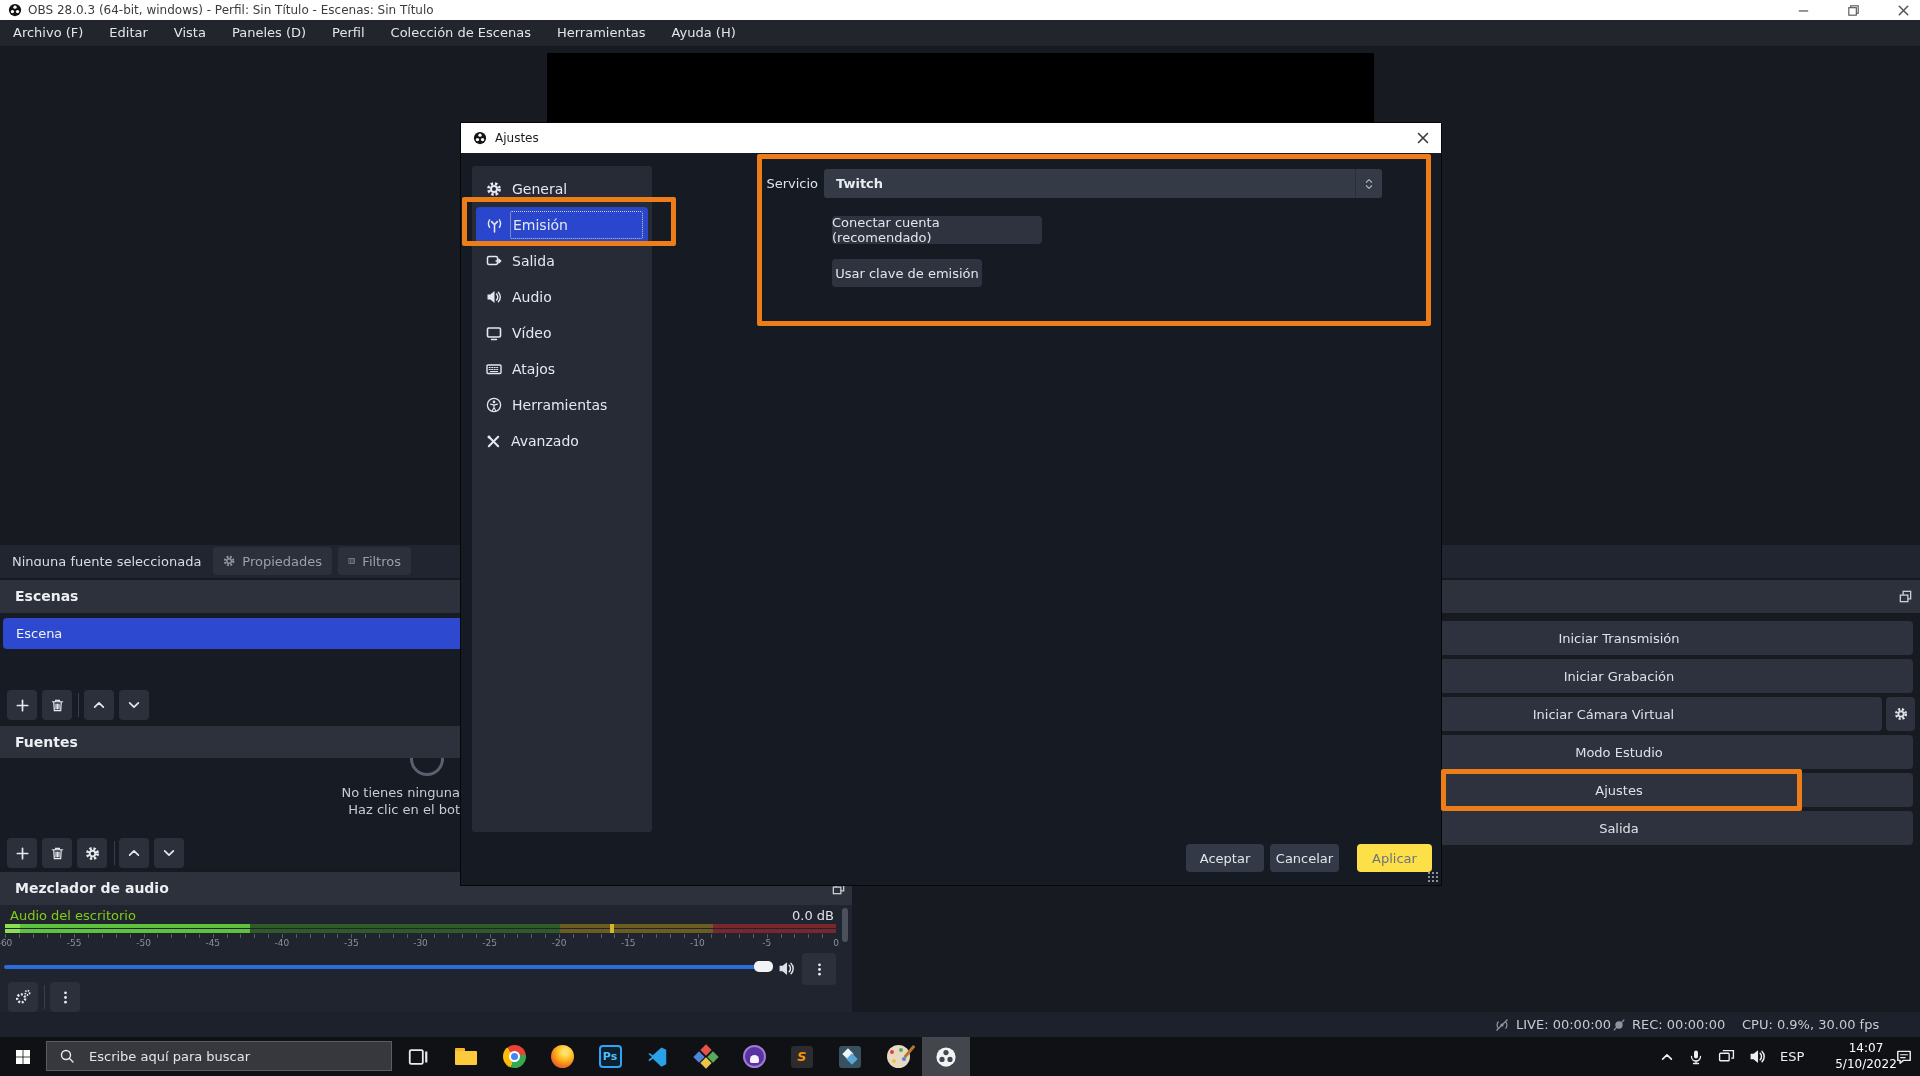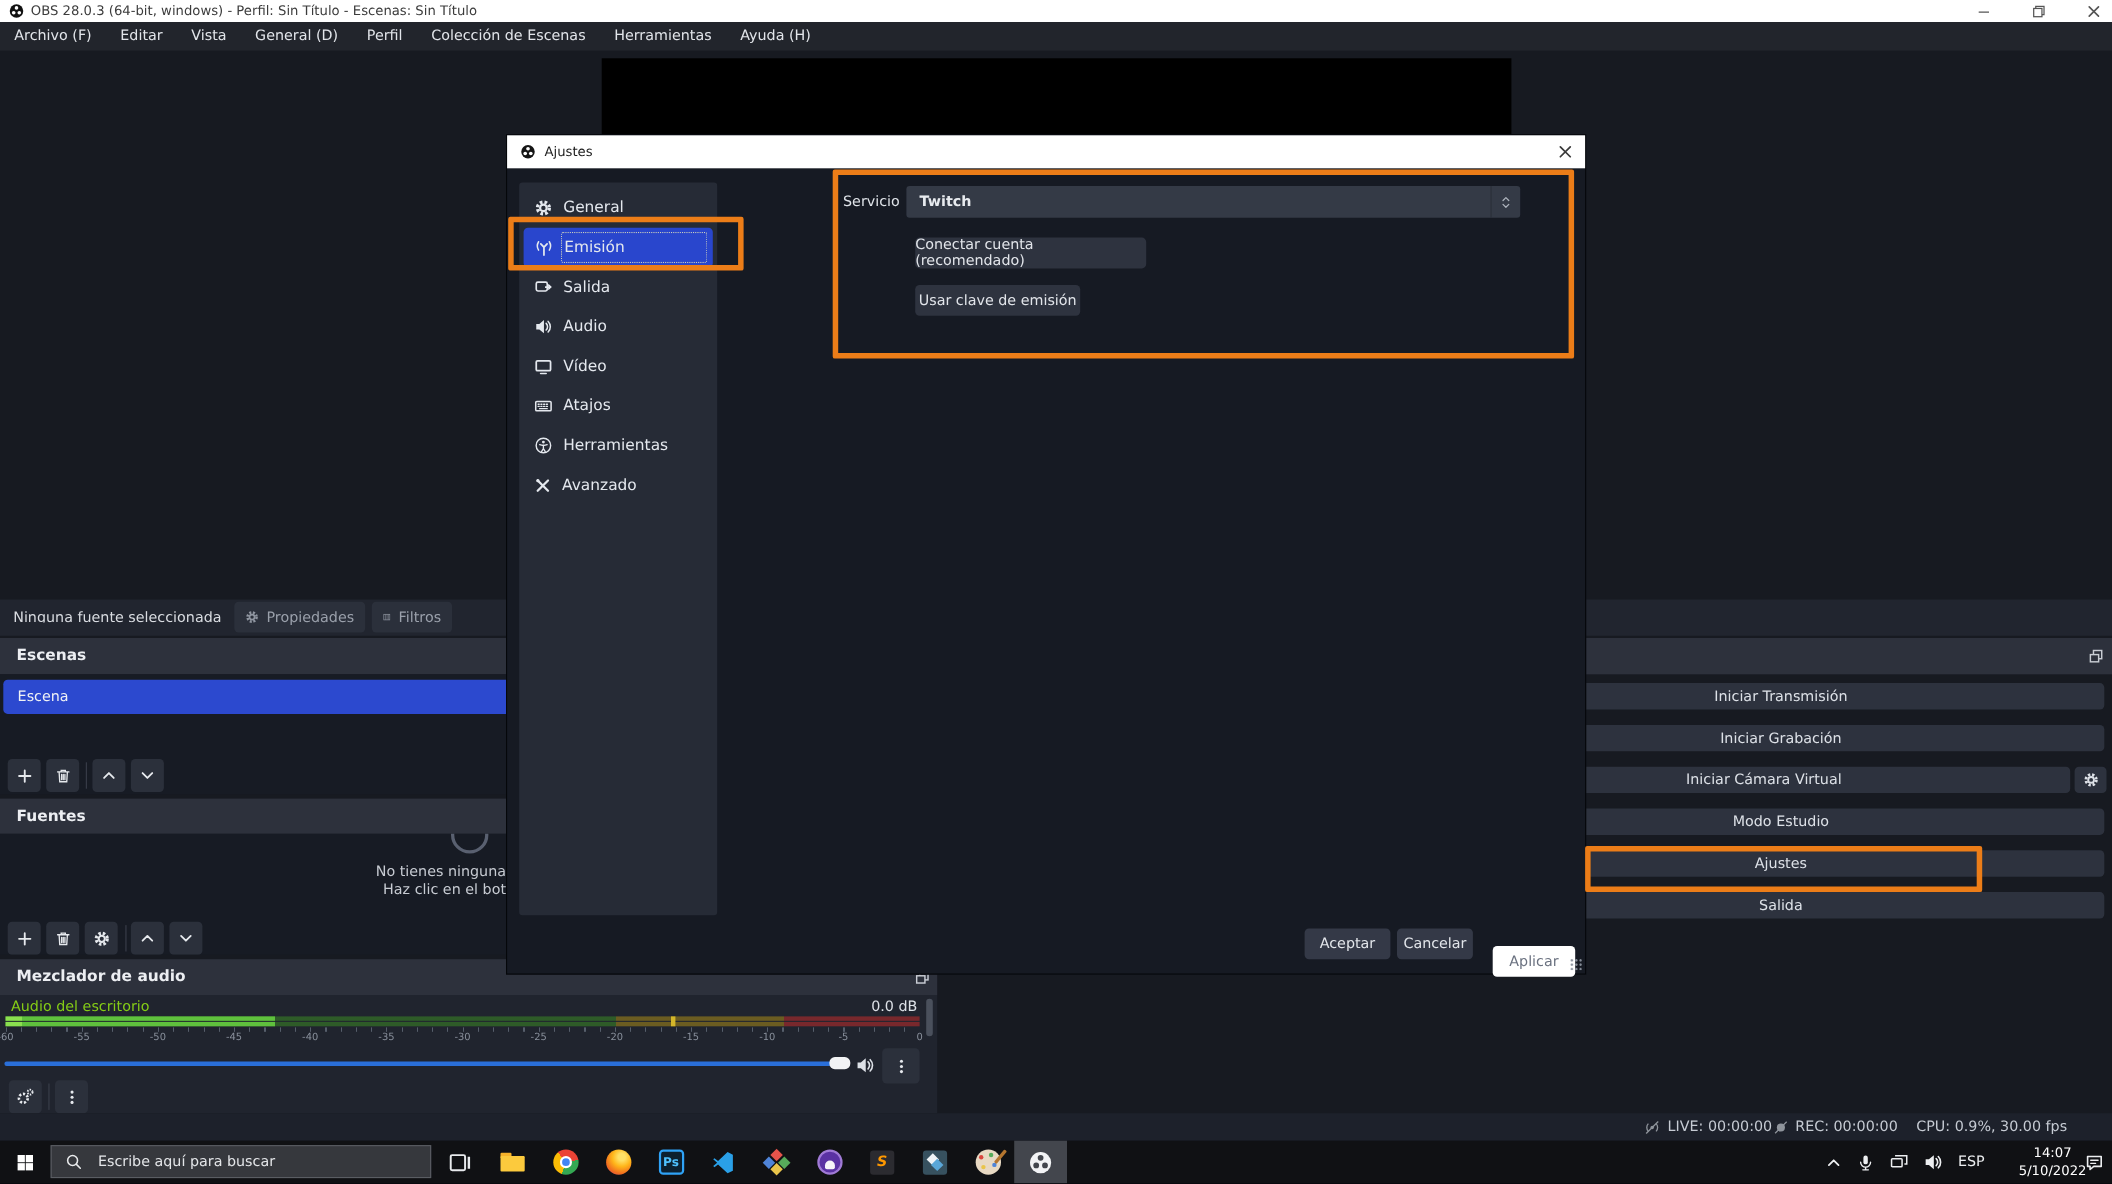--- a/index.html
+++ b/index.html
@@ -45,21 +45,21 @@
   .meter .peak{position:absolute;left:72.8%;top:0;width:4px;height:9px;background:#d4b62a;}
   .ticks{position:absolute;left:5px;top:29px;width:831px;height:4px;
     background:repeating-linear-gradient(90deg,#565e6b 0 1px,transparent 1px 13.85px);}
   .scale{position:absolute;left:5px;top:33px;width:831px;height:11px;}
   .scale span{position:absolute;transform:translateX(-50%);font-size:9px;color:#8a919d;}
   .vol-track{position:absolute;left:4px;top:60px;width:752px;height:4px;border-radius:2px;background:#2a6fd9;}
   .vol-handle{position:absolute;left:754px;top:56px;width:19px;height:11px;border-radius:5px;background:#f2f3f5;}
   .mx-scroll{position:absolute;left:842px;top:3px;width:6px;height:34px;border-radius:3px;background:#4a505c;}
 
   
-  .ctl-btn{position:absolute;height:24px;background:#2d323e;border-radius:4px;color:#dde1e7;
+  .ctl-btn{position:absolute;height:34px;background:#2d323e;border-radius:4px;color:#dde1e7;
     display:flex;align-items:center;justify-content:center;font-size:13px;}
 
   
   .statusbar{left:0;top:1012px;width:1920px;height:25px;background:#1d212b;}
   .sb-item{position:absolute;top:0;height:25px;display:flex;align-items:center;gap:6px;font-size:13px;color:#c6cbd3;}
 
   
   .taskbar{left:0;top:1037px;width:1920px;height:39px;background:#101114;}
   .tcell{position:absolute;top:0;width:48px;height:39px;display:flex;align-items:center;justify-content:center;}
   .search-box{position:absolute;left:46px;top:4px;width:346px;height:30px;background:#36383d;border:1px solid #5a5d63;box-sizing:border-box;display:flex;align-items:center;gap:12px;padding:0 6px 0 12px;}
@@ -75,21 +75,21 @@
   .tabpanel{position:absolute;left:11px;top:43px;width:180px;height:666px;background:#262b36;border-radius:3px;}
   .tab{position:absolute;left:15px;width:172px;height:36px;display:flex;align-items:center;gap:10px;padding-left:10px;box-sizing:border-box;color:#e4e8ee;font-size:14px;}
   .tab.sel{background:#2946cd;border-radius:4px;}
   .tab-focus{position:absolute;left:34px;right:5px;top:4px;bottom:4px;border:1px dotted #cdd0bd;border-radius:2px;}
   .fld-label{position:absolute;left:280px;top:46px;width:77px;height:29px;line-height:29px;text-align:right;color:#dfe3e8;font-size:13px;}
   .select{position:absolute;left:363px;top:46px;width:558px;height:29px;background:#343a46;border-radius:3px;color:#e8ebef;}
   .select .val{position:absolute;left:12px;line-height:29px;font-weight:bold;}
   .select .spin{position:absolute;right:0;top:0;width:26px;height:29px;border-left:1px solid #2a2f39;display:flex;align-items:center;justify-content:center;color:#aeb4bd;}
   .dlg-btn{position:absolute;height:28px;background:#2e333f;border-radius:4px;color:#e2e5ea;display:flex;align-items:center;justify-content:center;font-size:13px;}
   .foot-btn{position:absolute;top:721px;height:28px;background:#343947;border-radius:4px;color:#e2e5ea;display:flex;align-items:center;justify-content:center;font-size:13px;}
-  .foot-btn.disabled{background:#ffffff;color:#6b7280;margin-top:16px;}
+  .foot-btn.disabled{background:#fde047;color:#6b7280;}
   .grip{position:absolute;right:3px;bottom:3px;width:11px;height:11px;
     background-image:radial-gradient(#8a919c 1px,transparent 1.2px);background-size:4px 4px;}
 
   
   .annot{position:absolute;border:5px solid #ec7d18;box-sizing:border-box;z-index:50;border-radius:2px;}
 
   
   .folder{position:relative;width:22px;height:17px;}
   .folder .tab{position:absolute;left:0;top:0;width:10px;height:5px;background:#f7b32b;border-radius:1px;}
   .folder .main{position:absolute;left:0;top:3px;width:22px;height:14px;background:#fcca3d;border-radius:1px;}
@@ -256,21 +256,21 @@
         <svg class="ic" width="15" height="15">
           <use href="#i-close"></use>
         </svg>
       </div>
   </div>
 
   <div class="abs menubar">
     <span class="menu-item">Archivo (F)</span>
     <span class="menu-item">Editar</span>
     <span class="menu-item">Vista</span>
-    <span class="menu-item">General (D)</span>
+    <span class="menu-item">Paneles (D)</span>
     <span class="menu-item">Perfil</span>
     <span class="menu-item">Colección de Escenas</span>
     <span class="menu-item">Herramientas</span>
     <span class="menu-item">Ayuda (H)</span>
   </div>
 
   <div class="abs canvas"></div>
 
   <div class="abs src-toolbar">
     <div class="src-msg">Ninguna fuente seleccionada</div>

